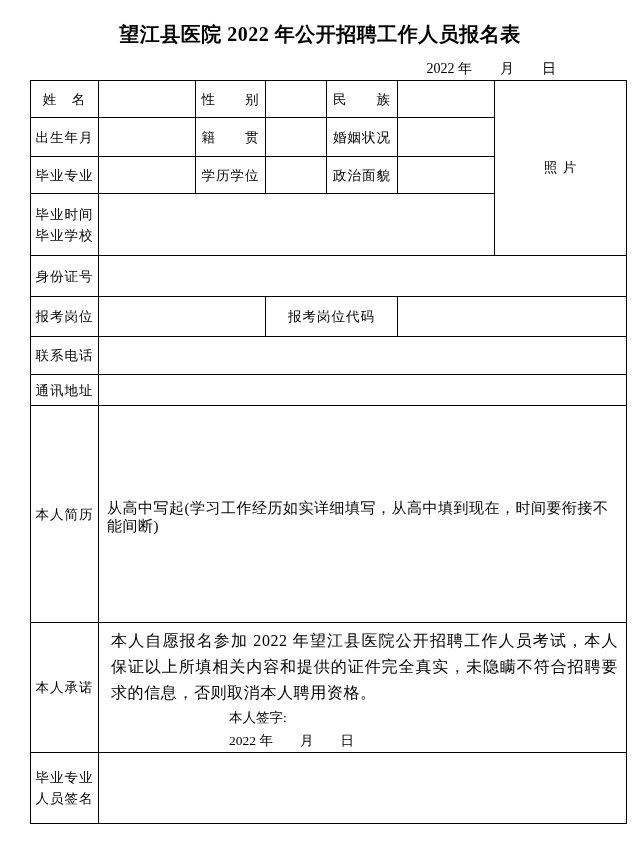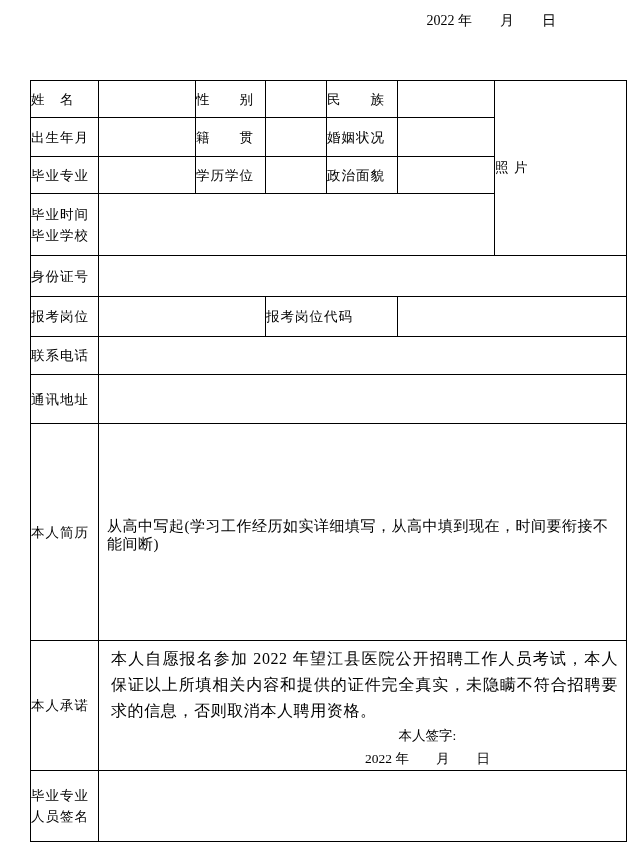--- a/index.html
+++ b/index.html
@@ -34,68 +34,68 @@
     width: 596px;
   }
   table.form td {
     border: 1px solid #000000;
     padding: 0;
     font-size: 13.5px;
     vertical-align: middle;
     overflow: hidden;
   }
   .lbl {
-    text-align: left;
+    text-align: center;
     letter-spacing: 1px;
     line-height: 19px;
   }
   .photo-cell {
-    text-align: left;
+    text-align: center;
     vertical-align: middle;
     letter-spacing: 1px;
   }
   tr.r1 { height: 37px; }
   tr.r2 { height: 39px; }
   tr.r3 { height: 37px; }
   tr.r4 { height: 62px; }
   tr.r5 { height: 41px; padding-left: 47px; }
   tr.r6 { height: 40px; }
   tr.r7 { height: 38px; }
-  tr.r8 { height: 49px; font-family: Liberation Serif, serif; }
+  tr.r8 { height: 31px; font-family: Liberation Serif, serif; }
   tr.r9 { height: 217px; }
   tr.r10 { height: 122px; }
   tr.r11 { height: 71px; }
   .content-cell { vertical-align: top; }
   .hint {
     padding: 5px 8px 0 8px;
     font-size: 15px;
     letter-spacing: 0.5px;
     line-height: 18px;
   }
   .pledge-text {
     margin: 0;
     padding: 5px 8px 0 12px;
     font-size: 16px;
     letter-spacing: 0.6px;
     line-height: 26px;
     text-align: justify;
   }
   .sig-line, .sig-date {
-    text-align: center;
     padding-left: 130px;
     font-size: 13.5px;
     line-height: 23px;
   }
   .two-line { line-height: 21px; font-family: Liberation Serif, serif; }
 </style>
 </head>
 <body>
 
 <div class="page">
 
+  <div class="title">望江县医院 2022 年公开招聘工作人员报名表</div>
   <div class="date-line">2022 年　　月　　日</div>
 
   <table class="form">
     <colgroup>
       <col style="width:68px">
         <col style="width:97px">
         <col style="width:70px">
       <col style="width:61px">
         <col style="width:71px">
         <col style="width:97px">

